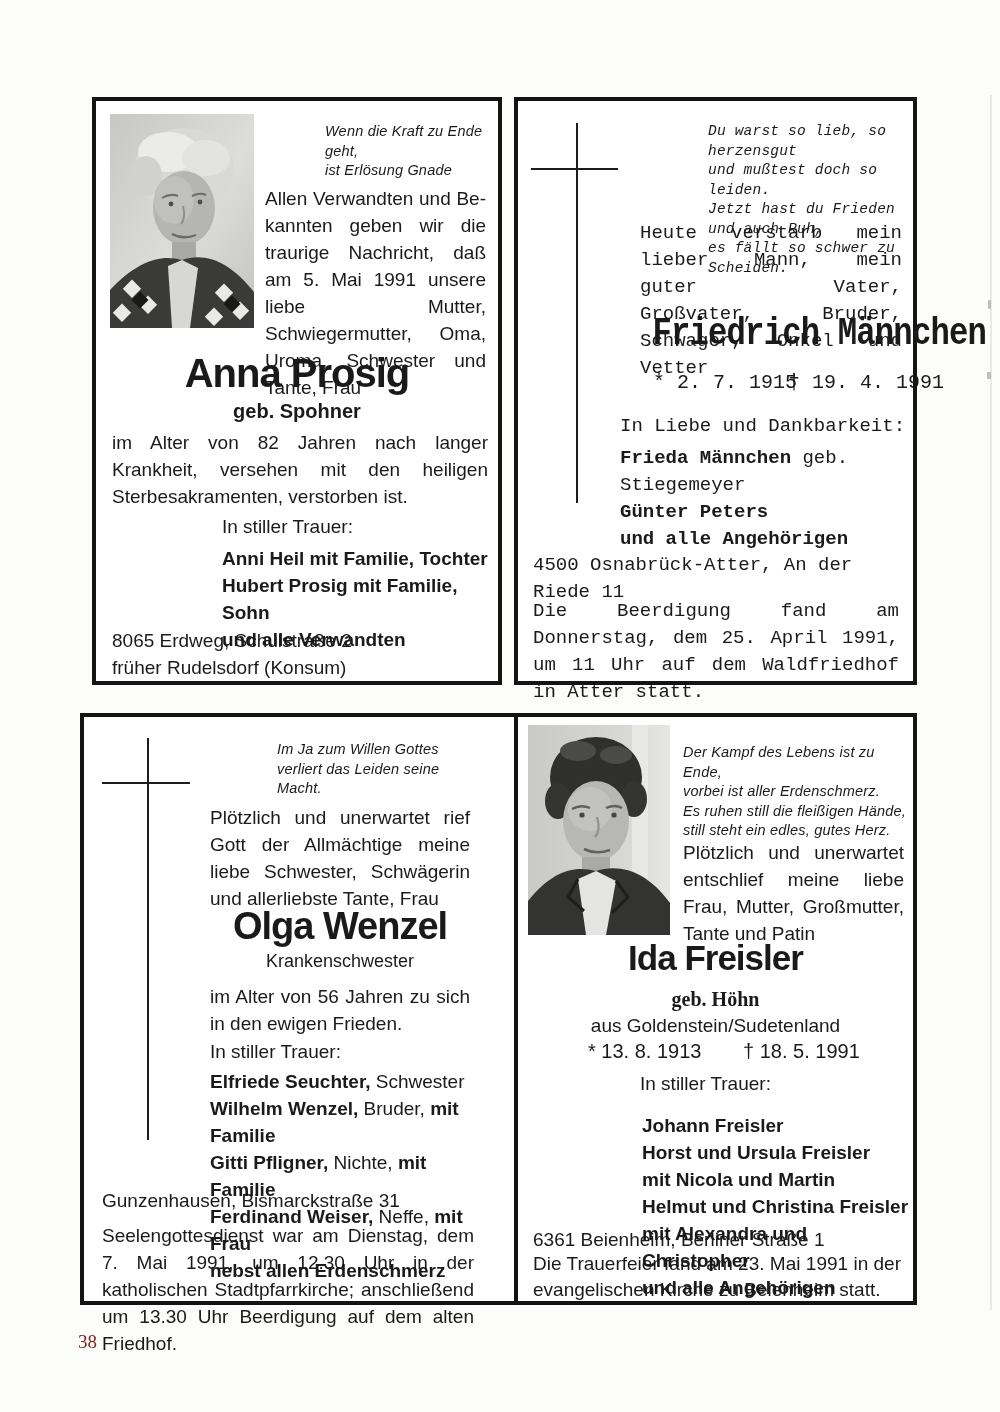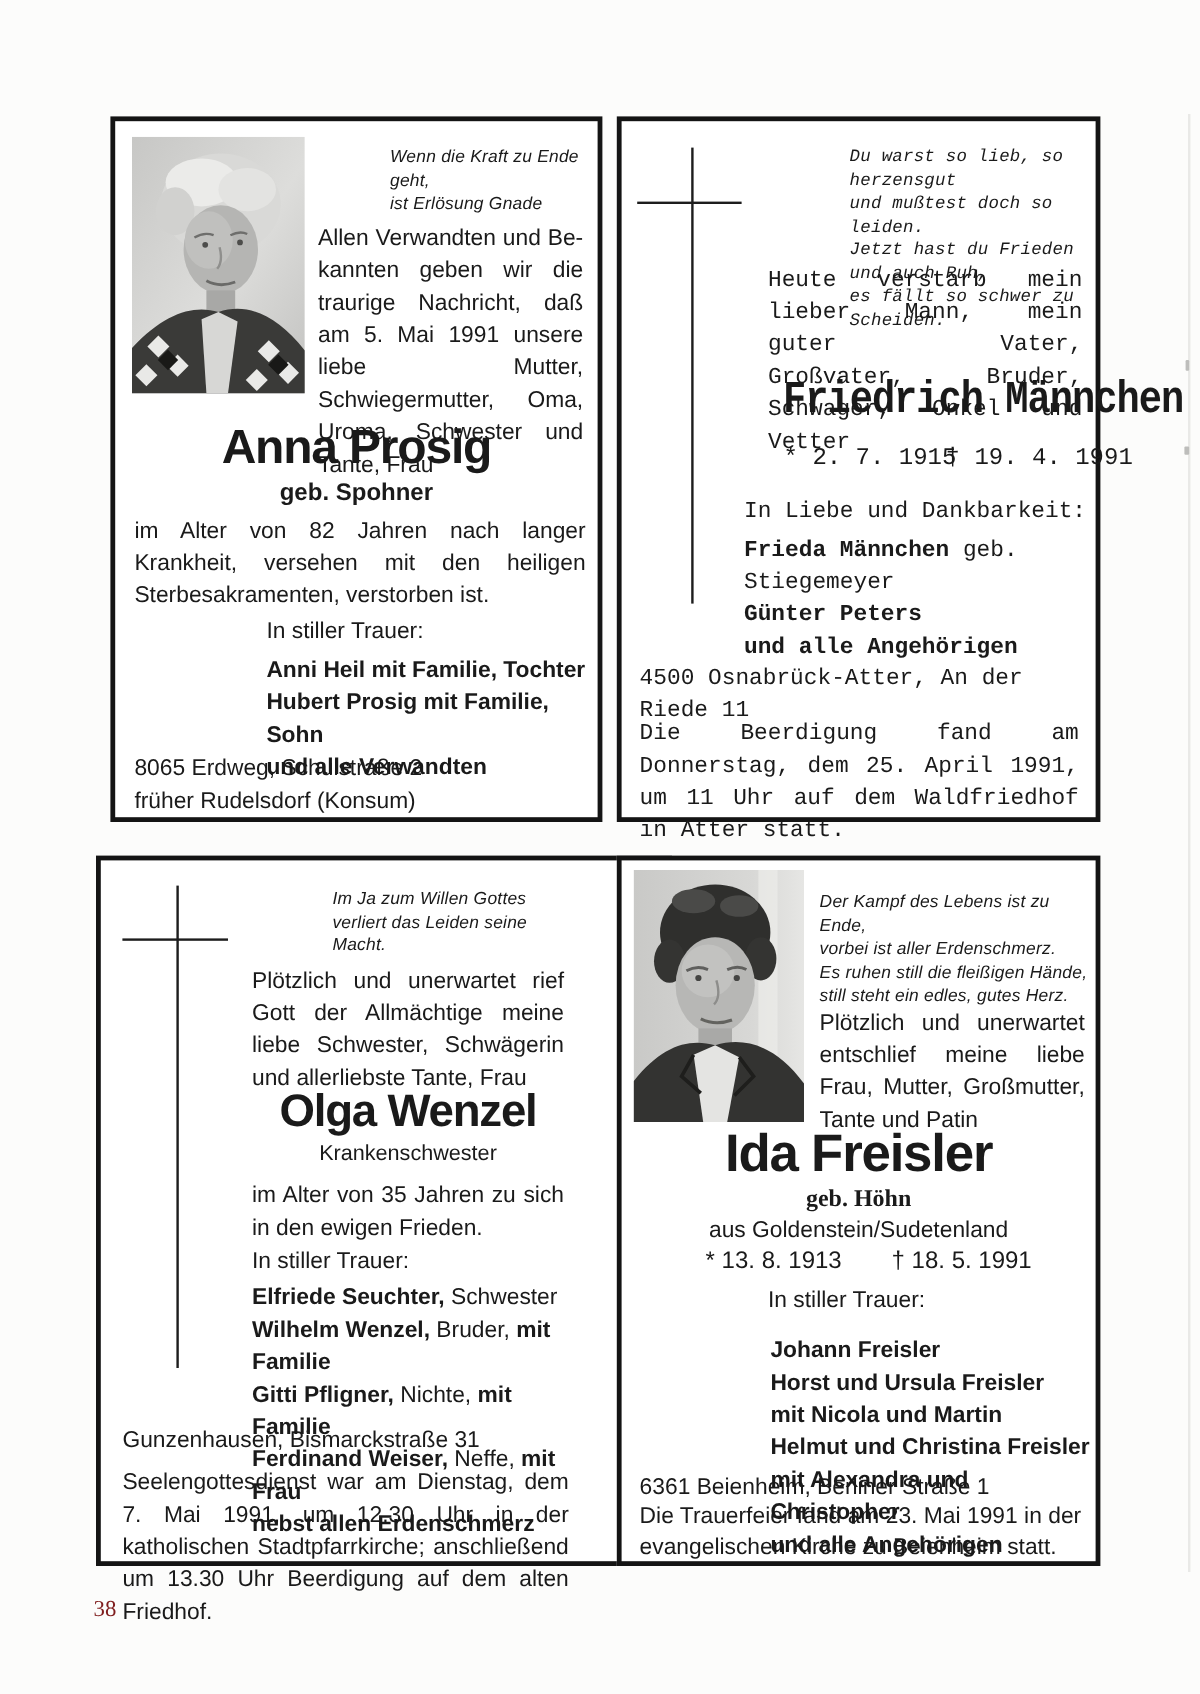--- a/index.html
+++ b/index.html
@@ -161,21 +161,21 @@
 
     <div class="epigraph" style="left:193px;top:23px;width:210px;">Im Ja zum Willen Gottes
 verliert das Leiden seine Macht.</div>
 
     <div class="body just" style="left:126px;top:87px;width:260px;">Plötzlich und unerwartet rief Gott der Allmächtige meine liebe Schwester, Schwägerin und allerliebste Tante, Frau</div>
 
     <div class="dname" style="left:126px;right:auto;width:260px;top:190px;font-size:38px;"><span class="inner">Olga Wenzel</span></div>
 
     <div class="centerline" style="left:126px;width:260px;top:232px;font-size:18px;">Krankenschwester</div>
 
-    <div class="body just" style="left:126px;top:266px;width:260px;">im Alter von 35 Jahren zu sich in den ewigen Frieden.</div>
+    <div class="body just" style="left:126px;top:266px;width:260px;">im Alter von 56 Jahren zu sich in den ewigen Frieden.</div>
 
     <div class="body" style="left:126px;top:321px;">In stiller Trauer:</div>
 
     <div class="body" style="left:126px;top:351px;width:278px;">
       <div class="m-line"><span class="seg bold">Elfriede Seuchter,</span><span class="seg"> Schwester</span></div>
       <div class="m-line"><span class="seg bold">Wilhelm Wenzel,</span><span class="seg"> Bruder, </span><span class="seg bold">mit Familie</span></div>
       <div class="m-line"><span class="seg bold">Gitti Pfligner,</span><span class="seg"> Nichte, </span><span class="seg bold">mit Familie</span></div>
       <div class="m-line"><span class="seg bold">Ferdinand Weiser,</span><span class="seg"> Neffe, </span><span class="seg bold">mit Frau</span></div>
       <div class="m-line"><span class="seg bold">nebst allen Erdenschmerz</span></div>
     </div>
@@ -217,21 +217,21 @@
       <path d="M88,156 L100,172 L84,188" stroke="#1e1e1c" stroke-width="3" fill="none"></path>
     </svg>
 
     <div class="epigraph" style="left:165px;top:26px;width:228px;">Der Kampf des Lebens ist zu Ende,
 vorbei ist aller Erdenschmerz.
 Es ruhen still die fleißigen Hände,
 still steht ein edles, gutes Herz.</div>
 
     <div class="body just" style="left:165px;top:122px;width:221px;">Plötzlich und unerwartet ent­schlief meine liebe Frau, Mutter, Großmutter, Tante und Patin</div>
 
-    <div class="dname" style="top:223px;font-size:44px;"><span class="inner">Ida Freisler</span></div>
+    <div class="dname" style="top:223px;font-size:35px;"><span class="inner">Ida Freisler</span></div>
 
     <div class="subname" style="left:0;right:0;top:270px;font-family:Liberation Serif, serif;">geb. Höhn</div>
 
     <div class="centerline" style="left:0;right:0;top:297px;">aus Goldenstein/Sudetenland</div>
 
     <span class="dates" style="left:70px;top:322px;">* 13. 8. 1913</span>
     <span class="dates" style="left:225px;top:322px;">† 18. 5. 1991</span>
 
     <div class="body" style="left:122px;top:353px;">In stiller Trauer:</div>
 

